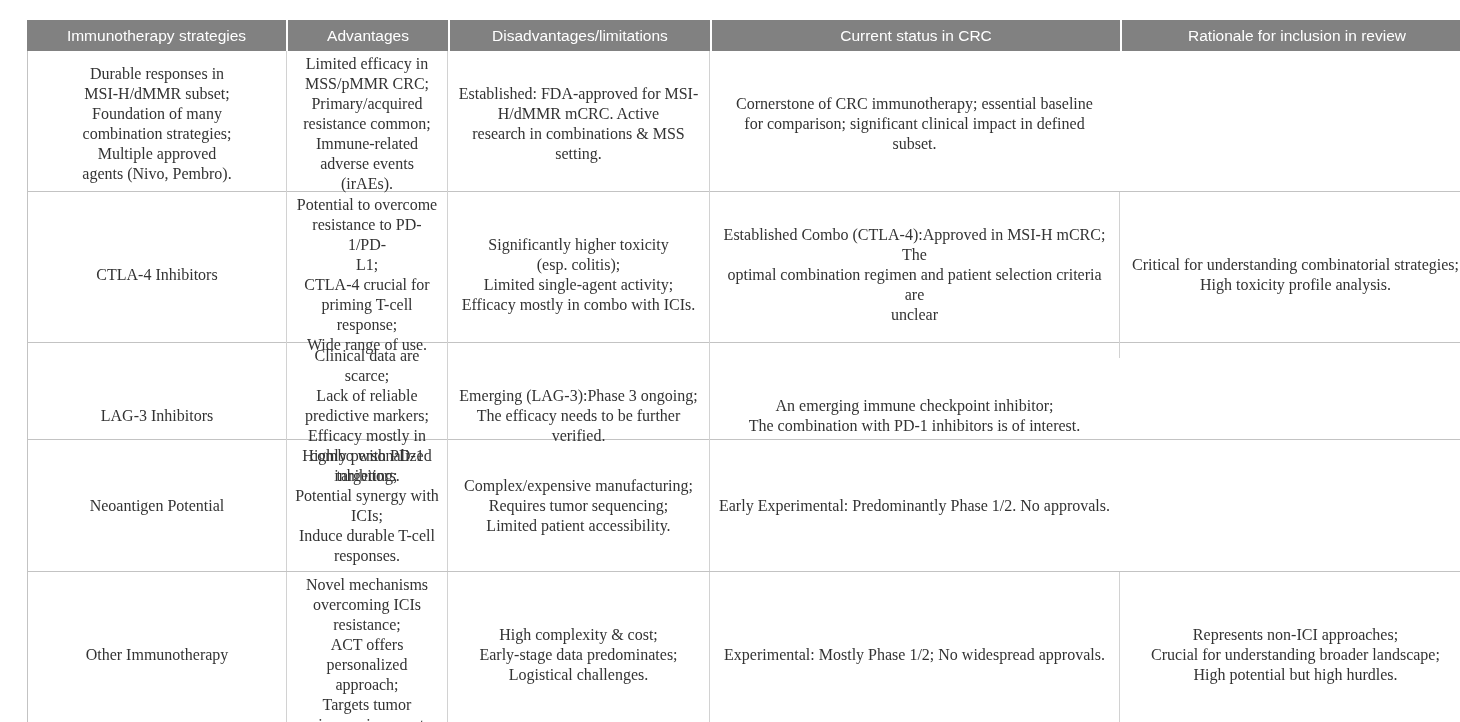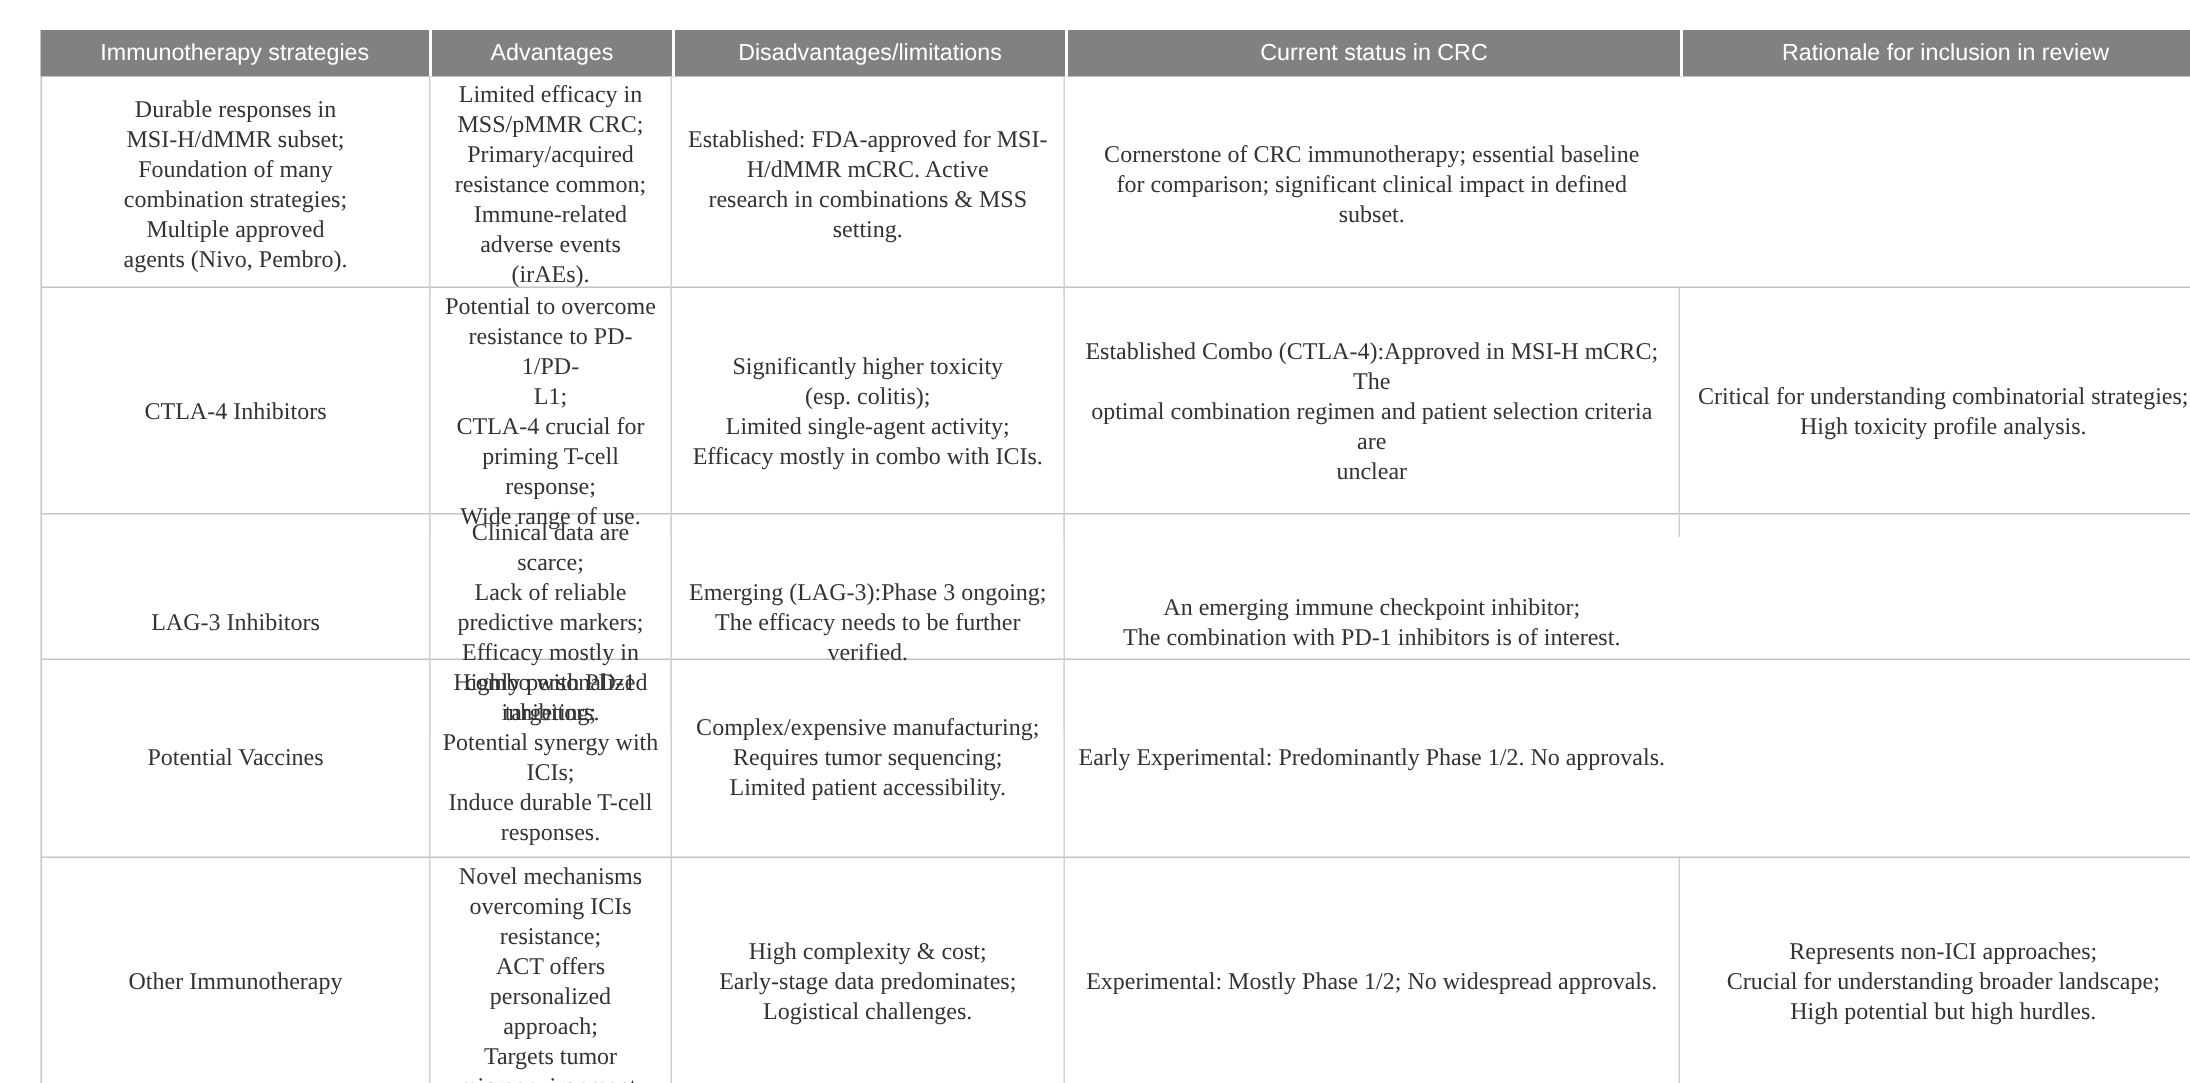--- a/index.html
+++ b/index.html
@@ -135,21 +135,21 @@
 Lack of reliable predictive markers;
 Efficacy mostly in combo with PD-1
 inhibitors.</div>
         <div class="cell">Emerging (LAG-3):Phase 3 ongoing;
 The efficacy needs to be further verified.</div>
         <div class="cell">An emerging immune checkpoint inhibitor;
 The combination with PD-1 inhibitors is of interest.</div>
       </div>
 
       <div class="row row-3">
-        <div class="cell">Potential Vaccines</div>
+        <div class="cell">Neoantigen Potential</div>
         <div class="cell">Highly personalized
 targeting;
 Potential synergy with
 ICIs;
 Induce durable T-cell
 responses.</div>
         <div class="cell">Complex/expensive manufacturing;
 Requires tumor sequencing;
 Limited patient accessibility.</div>
         <div class="cell">Early Experimental: Predominantly Phase 1/2. No approvals.</div>

